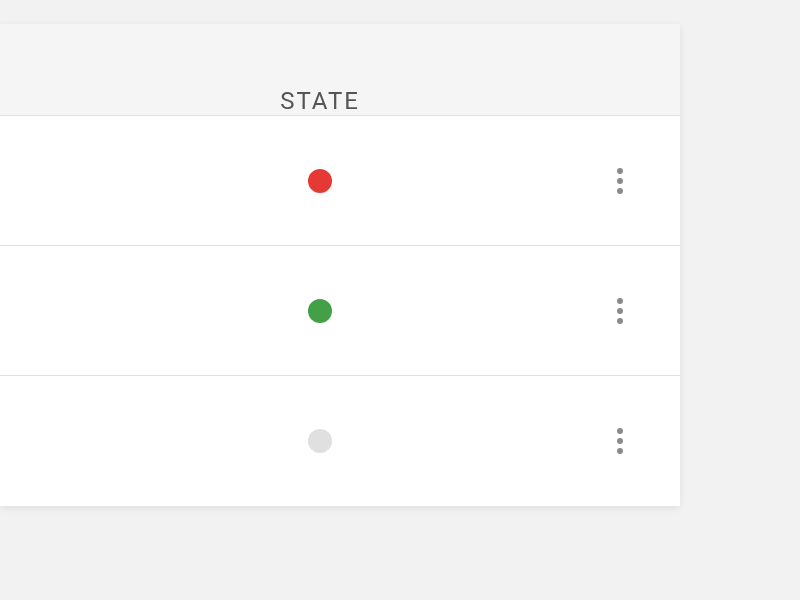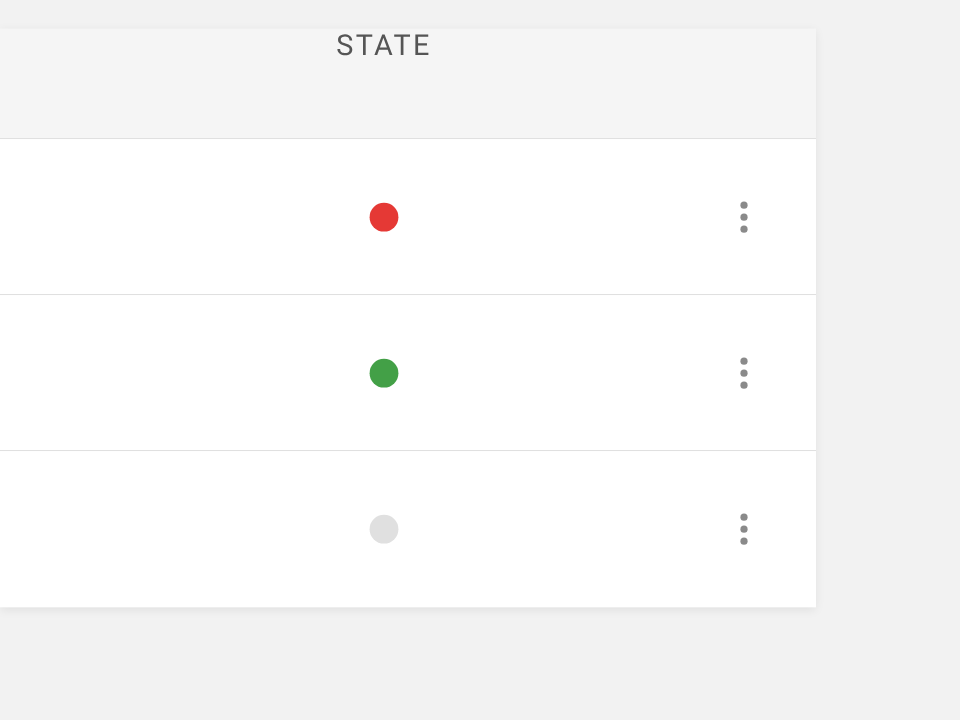--- a/index.html
+++ b/index.html
@@ -17,21 +17,21 @@
     .table-container {
       background: #fff;
       width: 680px;
       margin-top: 24px;
       box-shadow: 0 2px 8px rgba(0,0,0,0.08);
     }
     .table-header {
       background: #f5f5f5;
       height: 92px;
       display: flex;
-      align-items: flex-start;
+      align-items: flex-end;
       border-bottom: 1px solid #e0e0e0;
     }
     .header-cell {
       font-size: 24px;
       letter-spacing: 2px;
       color: #555;
       text-align: center;
       width: 100%;
       padding-left: 80px;
       padding-right: 120px;

